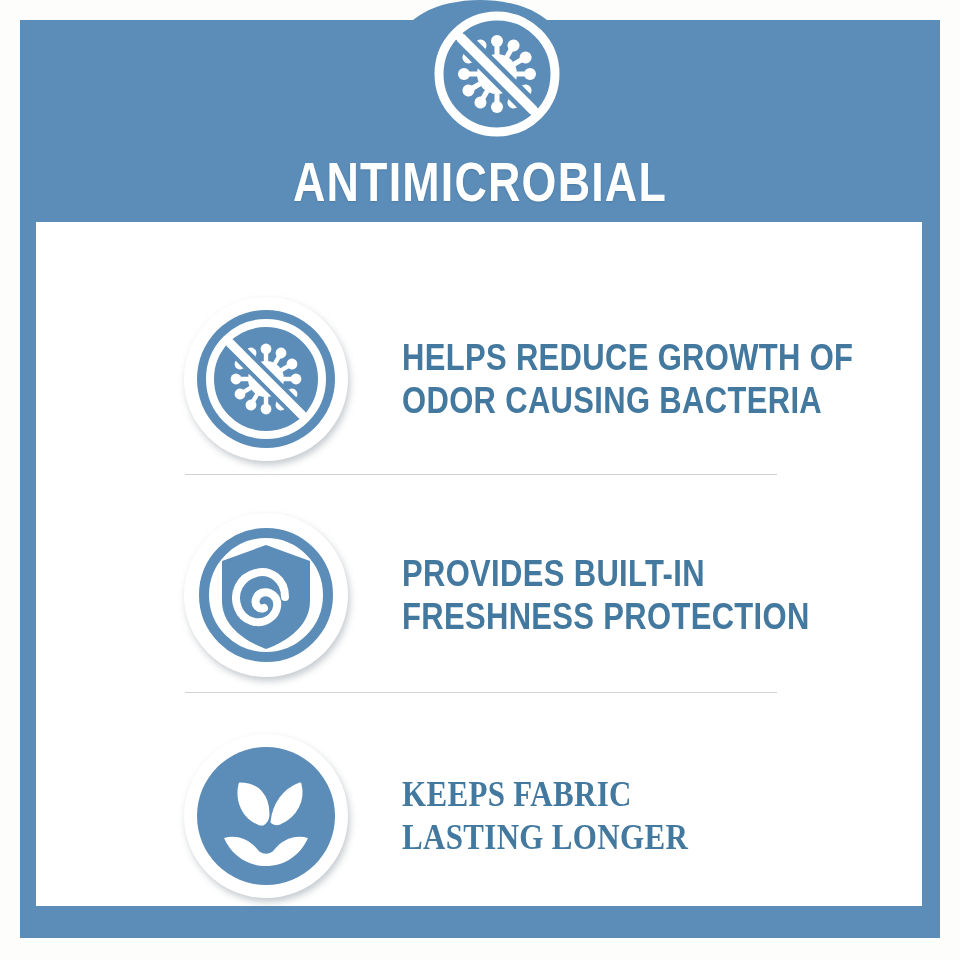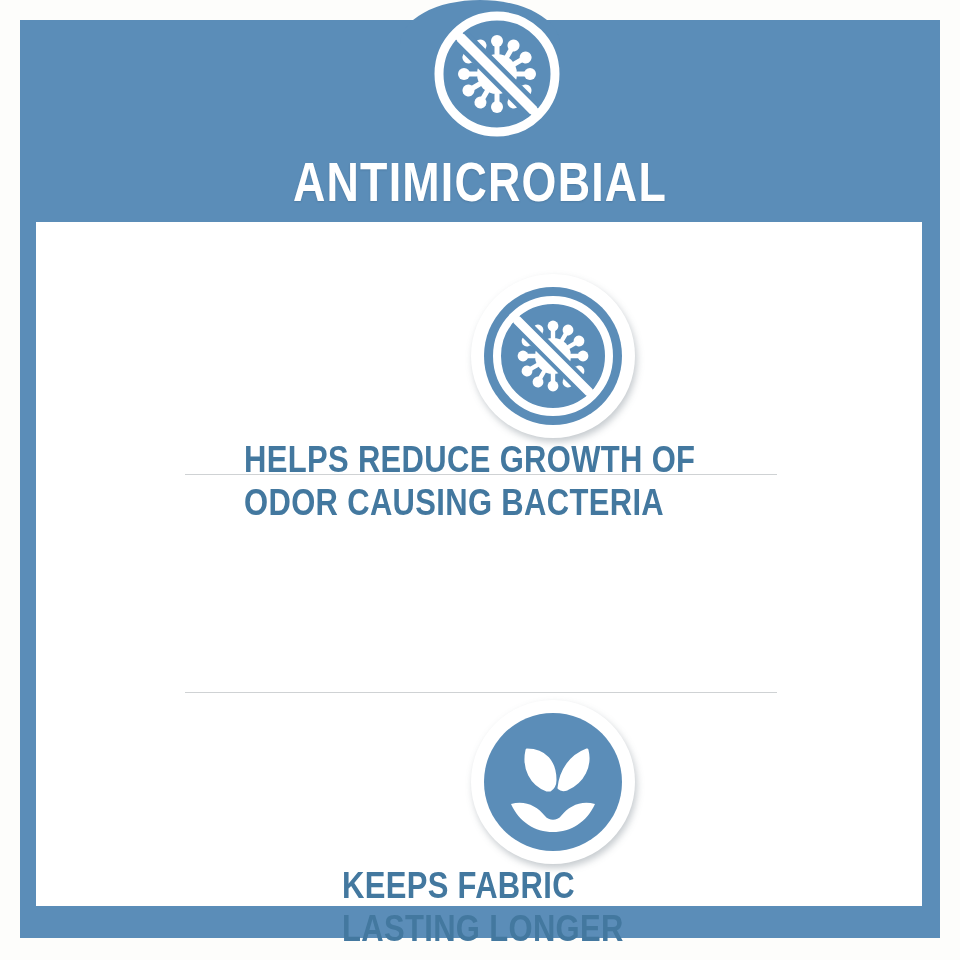--- a/index.html
+++ b/index.html
@@ -100,25 +100,24 @@
     width: 886px;
     height: 684px;
   }
   .row {
     position: absolute;
     left: 0;
     width: 886px;
     height: 210px;
     display: flex;
     align-items: center;
-    flex-direction: column;
   }
   .row-1 { top: 52px; }
   .row-2 { top: 268px; }
-  .row-3 { top: 478px; }
+  .row-3 { top: 489px; font-family: Liberation Serif, serif; }
 
   .badge {
     position: relative;
     width: 164px;
     height: 164px;
     margin-left: 148px;
     flex: 0 0 164px;
     border-radius: 50%;
     background: #ffffff;
     box-shadow: 2px 4px 7px rgba(120,130,140,0.42);
@@ -321,20 +320,38 @@
           </g>
           <line x1="44" y1="44" x2="120" y2="120" stroke="#ffffff" stroke-width="8"></line>
         </svg>
       </div>
       <div class="row-text">
         <span class="line">HELPS REDUCE GROWTH OF</span>
         <span class="line">ODOR CAUSING BACTERIA</span>
       </div>
     </div>
 
+    <div class="row row-2">
+      <div class="badge">
+        <svg viewBox="0 0 164 164" xmlns="http://www.w3.org/2000/svg">
+
+          <circle cx="82" cy="82" r="80" fill="#ffffff"></circle>
+
+          <circle cx="82" cy="82" r="62" fill="none" stroke="#5b8db8" stroke-width="10"></circle>
+
+          <path d="M82 32 L126 48 L126 88 C126 112 104 128 82 136 C60 128 38 112 38 88 L38 48 Z" fill="#5b8db8"></path>
+
+          <path d="M101 84 C101 66 86 56 72 60 C56 64 48 80 54 95 C59 108 74 113 85 106 C94 100 96 88 89 82 C83 77 74 79 72 86 C70 92 75 97 80 95" fill="none" stroke="#ffffff" stroke-width="8" stroke-linecap="round"></path>
+        </svg>
+      </div>
+      <div class="row-text">
+        <span class="line">PROVIDES BUILT-IN</span>
+        <span class="line">FRESHNESS PROTECTION</span>
+      </div>
+    </div>
 
     <div class="row row-3">
       <div class="badge">
         <svg viewBox="0 0 164 164" xmlns="http://www.w3.org/2000/svg">
 
           <circle cx="82" cy="82" r="80" fill="#ffffff"></circle>
 
           <circle cx="82" cy="82" r="69" fill="#5b8db8"></circle>
 
           <path d="M76 90 C60 84 52 68 56 50 C74 50 84 62 84 80 C84 84 82 88 79 90 Z" fill="#ffffff" stroke="#ffffff" stroke-width="3" stroke-linejoin="round"></path>

